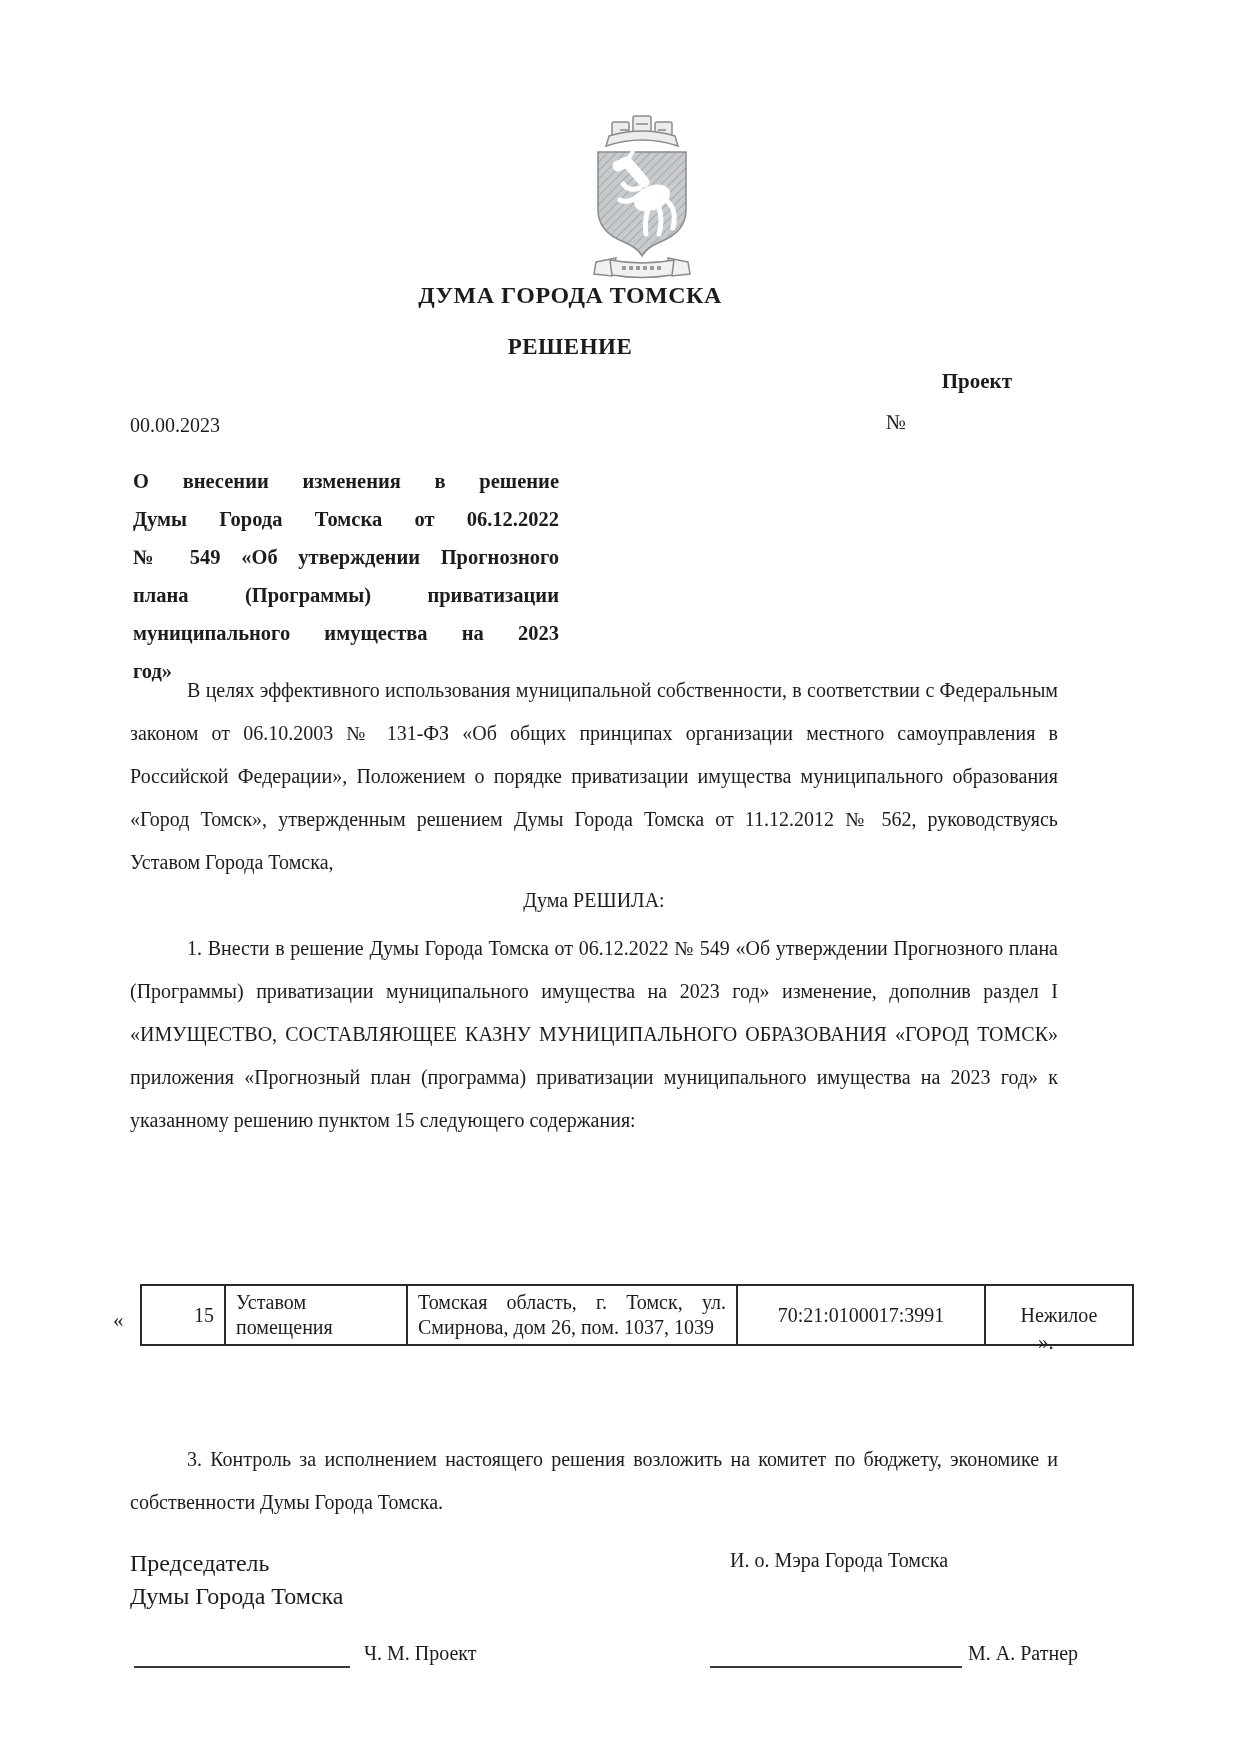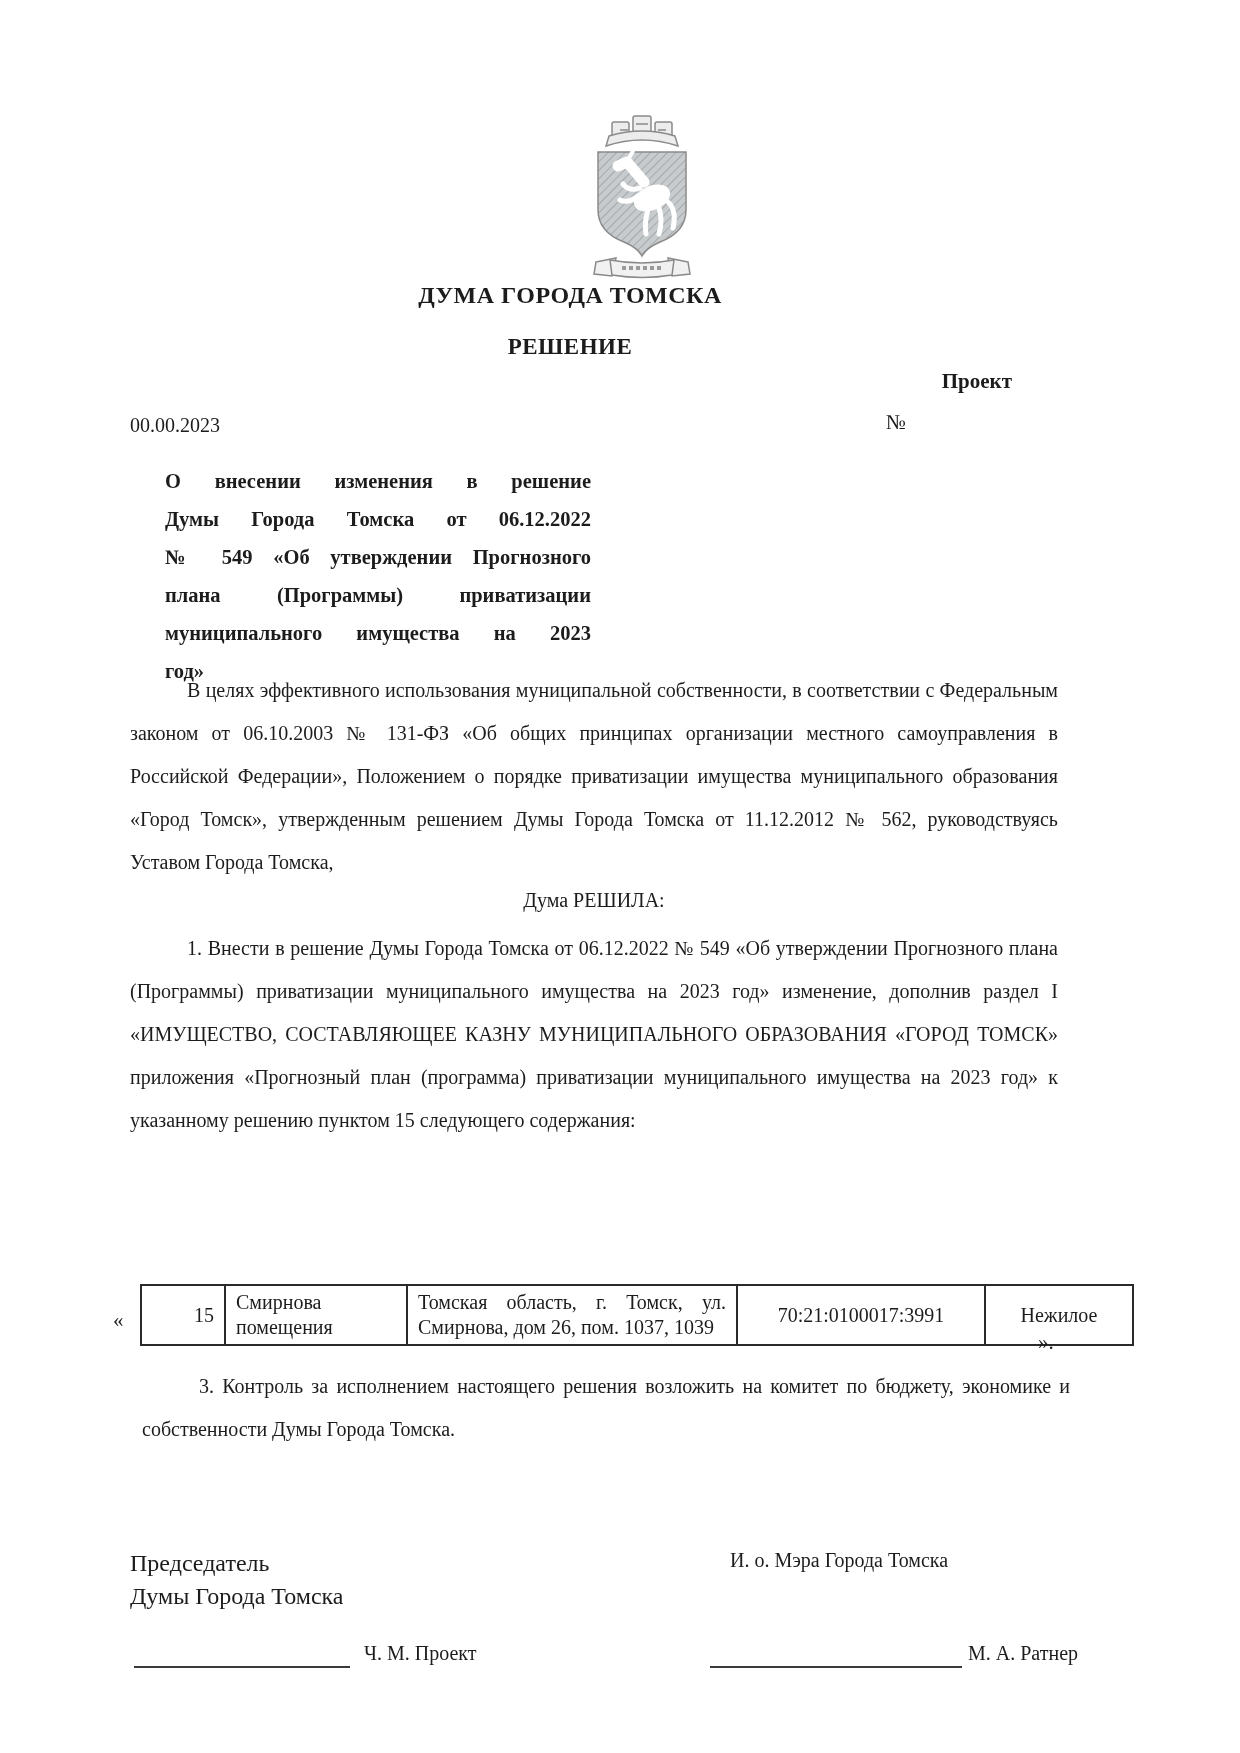--- a/index.html
+++ b/index.html
@@ -25,21 +25,21 @@
     left:130px;top:334px;width:880px;
     text-align:center;font-weight:bold;font-size:23px;letter-spacing:0.5px;
   }
   .draft{
     left:130px;top:369px;width:882px;
     text-align:right;font-weight:bold;font-size:21px;
   }
   .date-row{left:130px;top:414px;width:928px;font-size:20px;}
   .date-row .num-sign{position:absolute;left:756px;top:-4px;font-size:21px;}
   
-  .doc-title{left:133px;top:462px;width:426px;font-weight:bold;font-size:20.5px;margin-left:32px;}
+  .doc-title{left:133px;top:462px;width:426px;font-weight:bold;font-size:20.5px;}
   .doc-title .t-line{height:38px;line-height:38px;text-align:justify;text-align-last:justify;}
   .doc-title .t-line.last{text-align-last:left;}
   
   .para{
     font-size:20px;line-height:43px;text-align:justify;width:928px;left:130px;
   }
   .indent{text-indent:57px;}
   .resolved{
     left:130px;top:889px;width:928px;text-align:center;font-size:20px;
   }
@@ -141,30 +141,30 @@
 
   <div class="abs resolved">Дума РЕШИЛА:</div>
 
   <div class="abs para indent" style="top:927px;">1. Внести в решение Думы Города Томска от 06.12.2022 № 549 «Об утверждении Прогнозного плана (Программы) приватизации муниципального имущества на 2023 год» изменение, дополнив раздел I «ИМУЩЕСТВО, СОСТАВЛЯЮЩЕЕ КАЗНУ МУНИЦИПАЛЬНОГО ОБРАЗОВАНИЯ «ГОРОД ТОМСК» приложения «Прогнозный план (программа) приватизации муниципального имущества на 2023 год» к указанному решению пунктом 15 следующего содержания:</div>
 
   <div class="abs quote-open">«</div>
   <table class="amend">
     <tbody>
         <tr>
       <td class="c-num">15</td>
-      <td class="c-kind">Смирнова помещения</td>
+      <td class="c-kind">Уставом помещения</td>
       <td class="c-addr">Томская область, г. Томск, ул. Смирнова, дом 26, пом. 1037, 1039</td>
       <td class="c-cad">70:21:0100017:3991</td>
       <td class="c-use">Нежилое</td>
     </tr>
   </tbody>
     </table>
   <div class="abs quote-close">».</div>
 
-  <div class="abs para indent" style="top:1365px;margin-left:12px;">3. Контроль за исполнением настоящего решения возложить на комитет по бюджету, экономике и собственности Думы Города Томска.</div>
+  <div class="abs para indent" style="top:1438px;">3. Контроль за исполнением настоящего решения возложить на комитет по бюджету, экономике и собственности Думы Города Томска.</div>
 
   <div class="abs sig-role-left">
     <div>Председатель</div>
     <div>Думы Города Томска</div>
   </div>
   <div class="abs sig-role-right">И. о. Мэра Города Томска</div>
 
   <div class="abs sig-row">
     <span class="sig-line l1"></span>
     <span class="sig-name n1">Ч. М. Проект</span>

